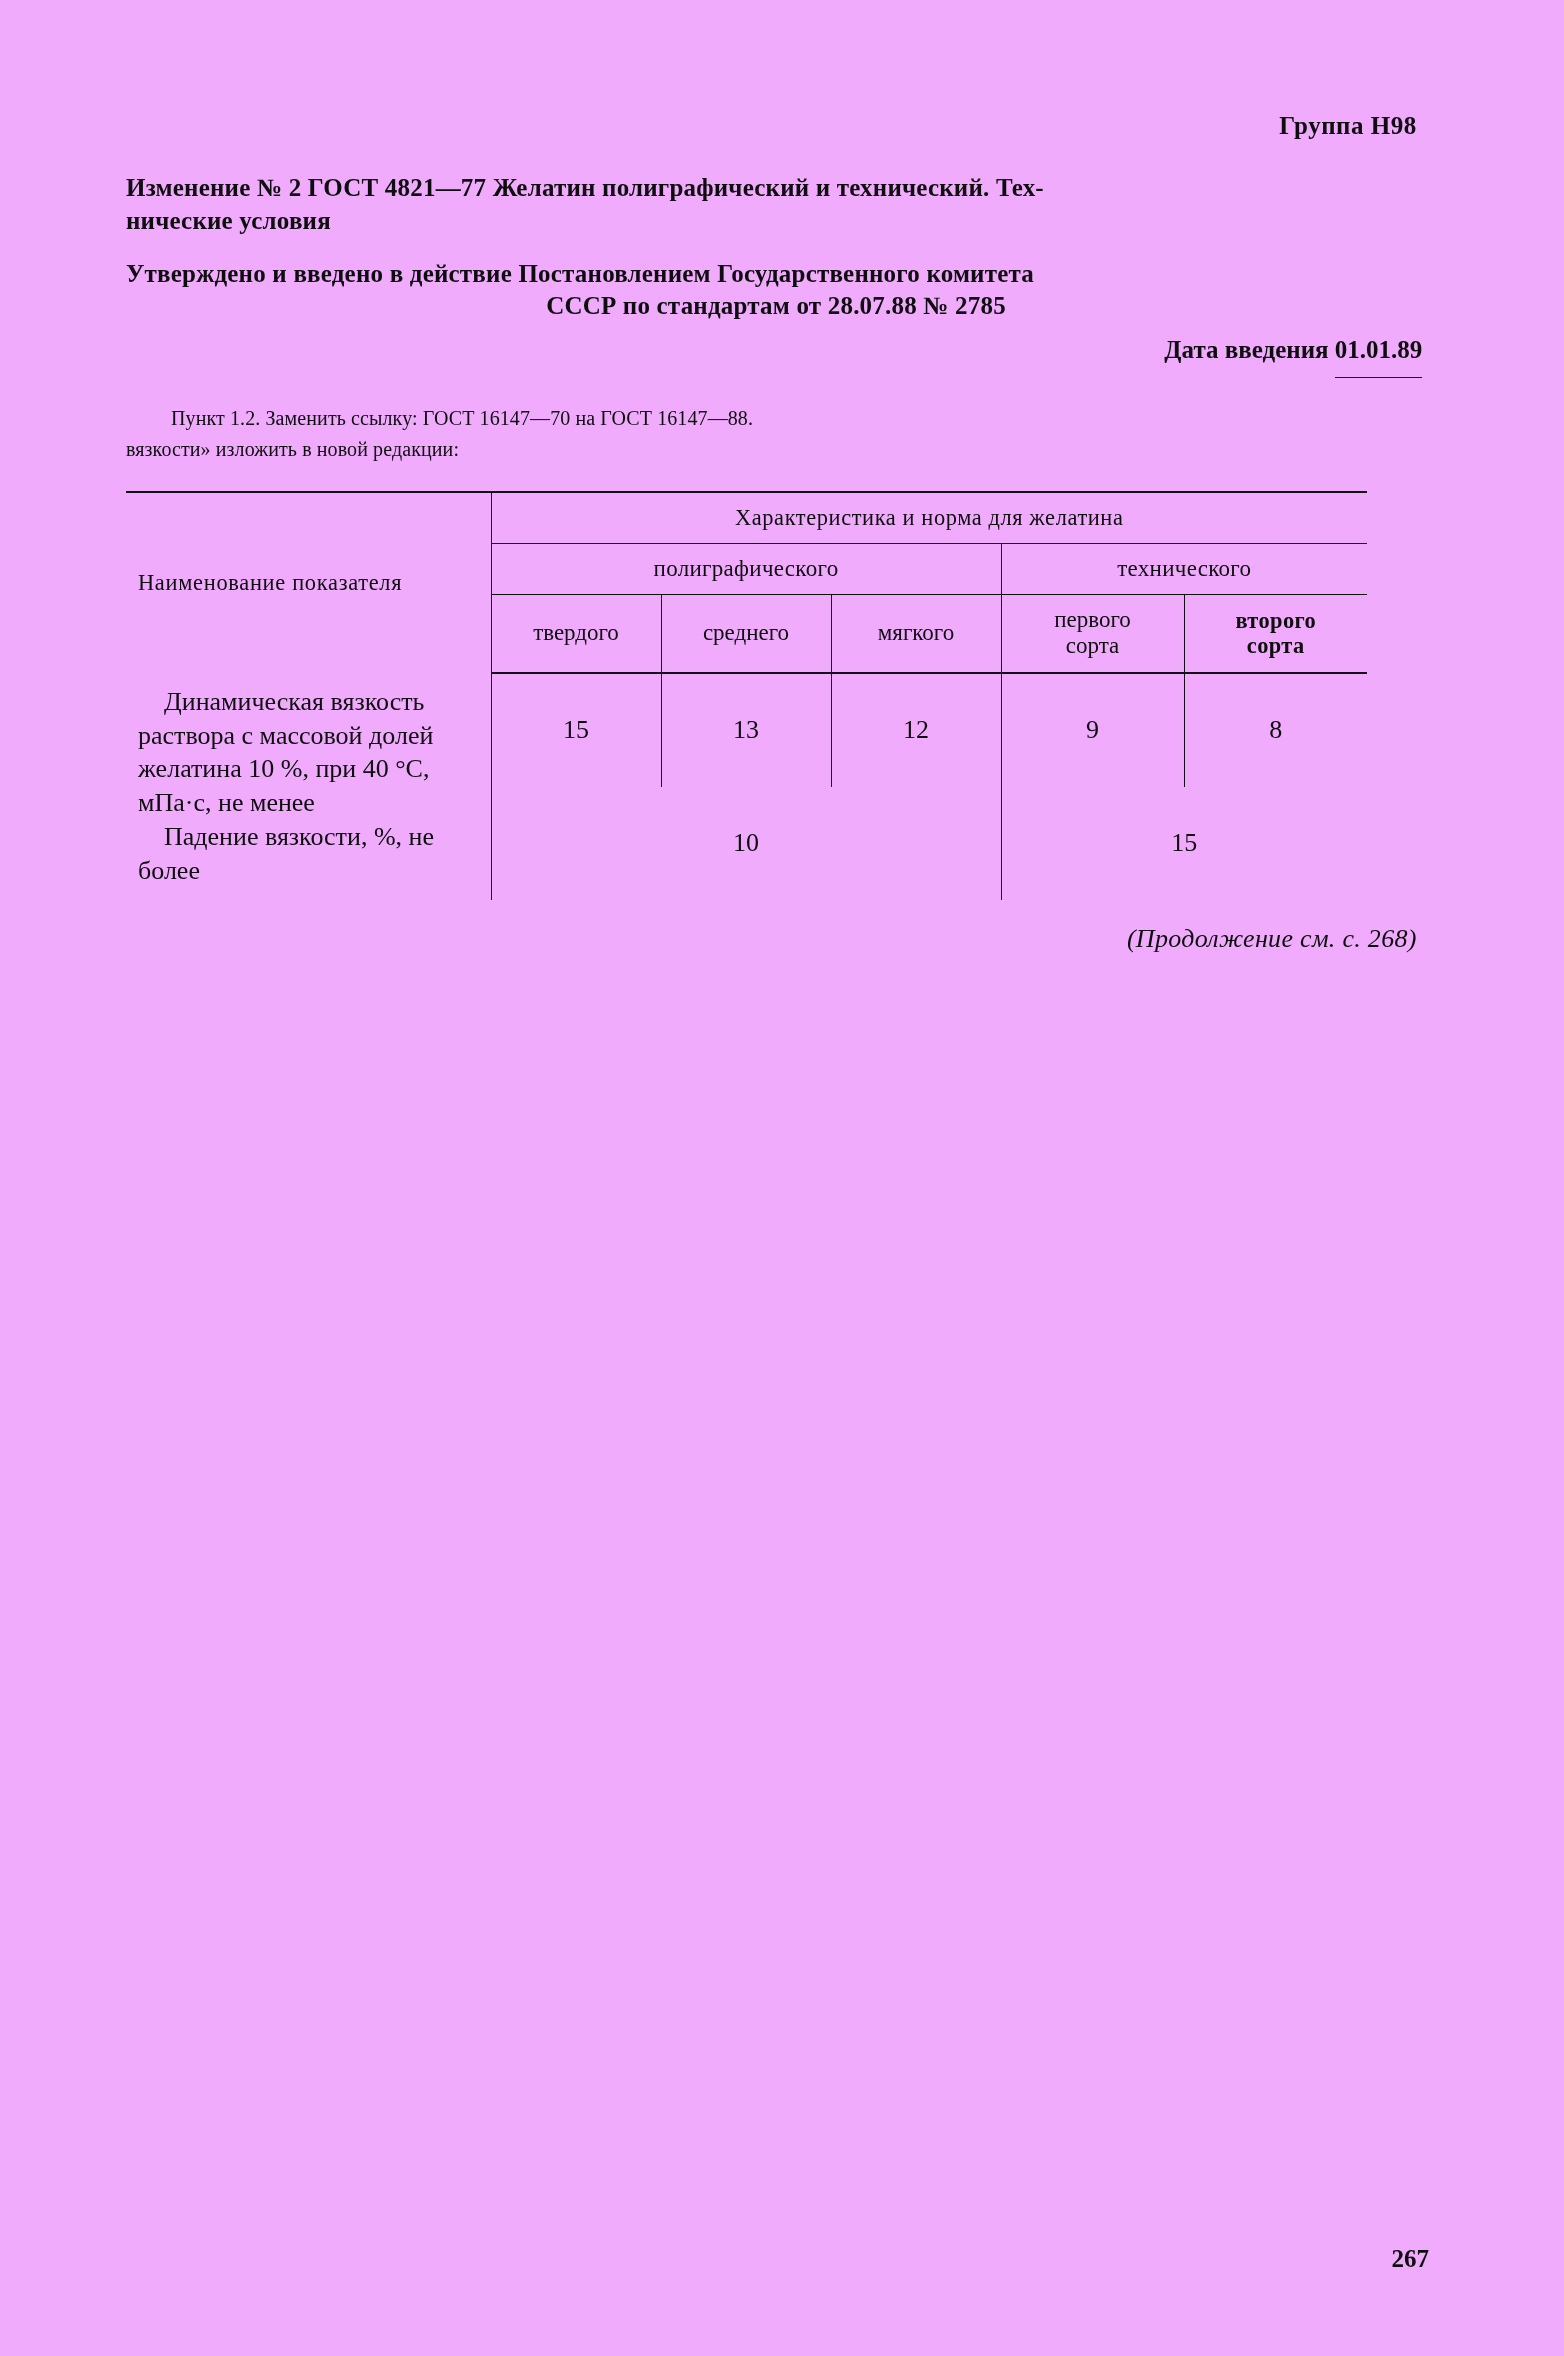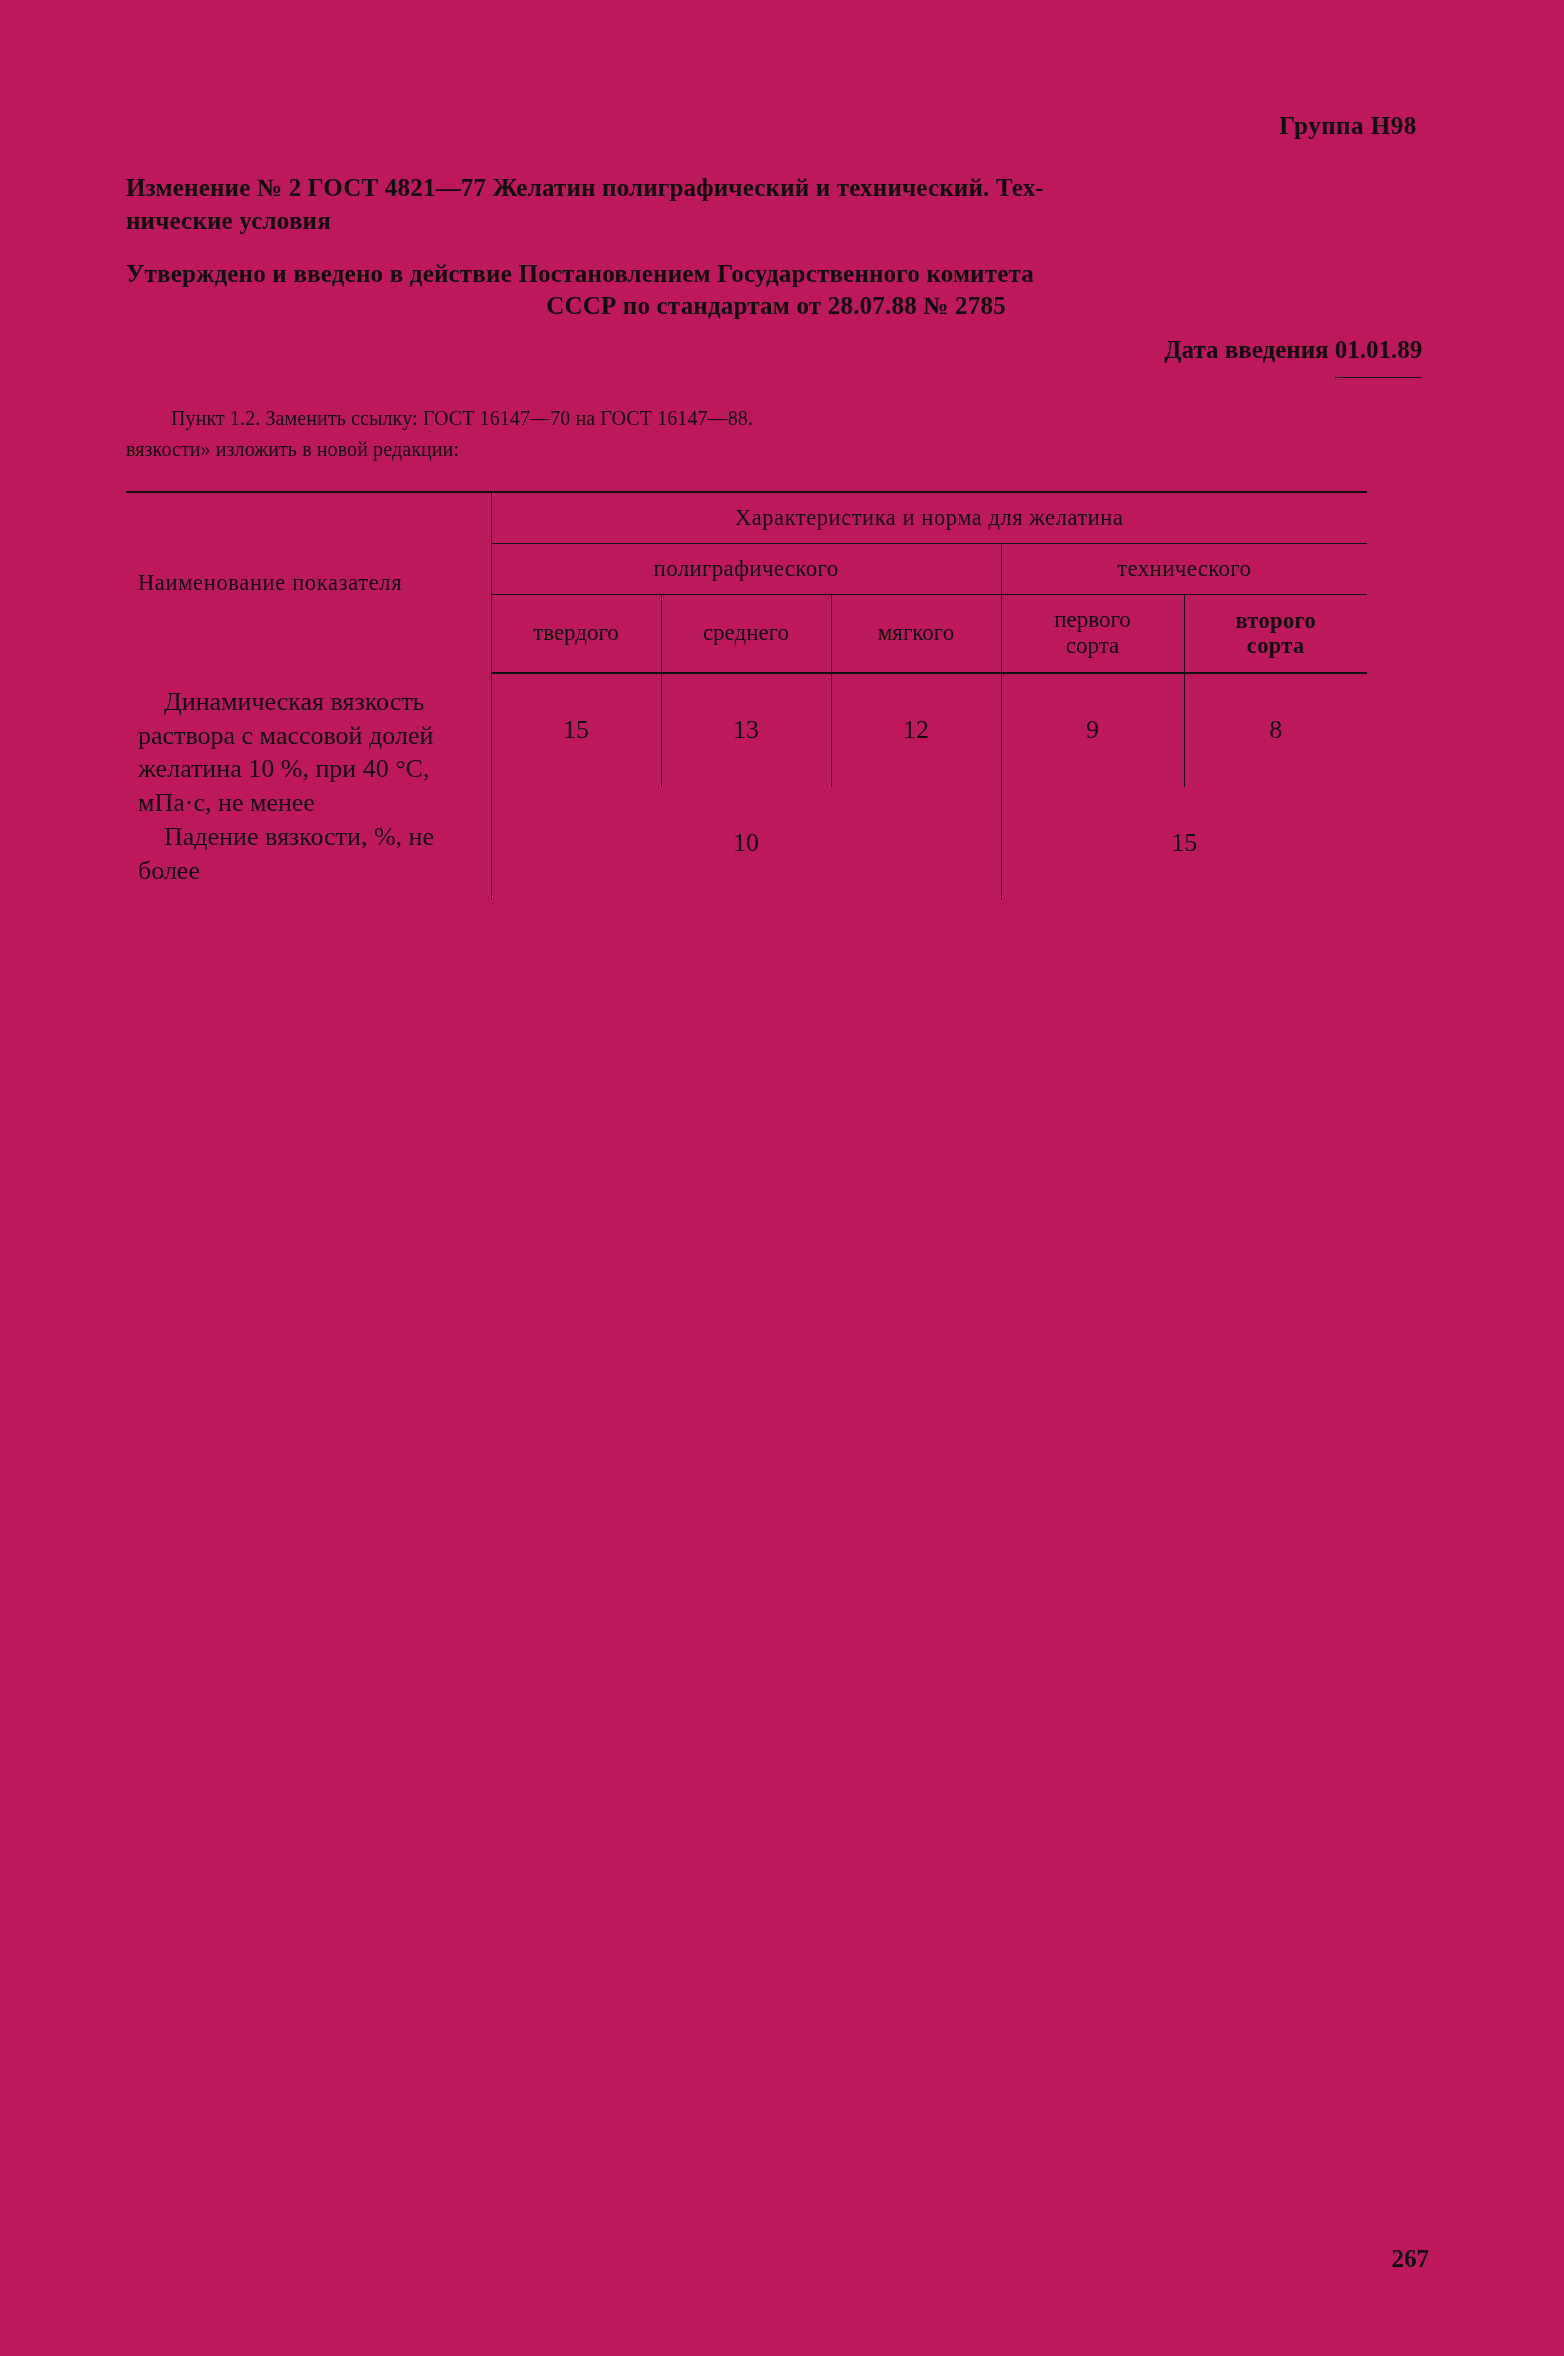--- a/index.html
+++ b/index.html
@@ -13,21 +13,21 @@
     position: relative;
     font-family: "Liberation Serif", serif;
     color: #0d0d0d;
     overflow: hidden;
   }
   .page {
     position: absolute;
     left: 0; top: 0;
     width: 1564px;
     height: 2357px;
-    background: #be185d;
+    background: #f0abfc;
   }
   .content {
     position: absolute;
     left: 126px;
     top: 112px;
     width: 1300px;
   }
 
   .group-line {
     text-align: right;
@@ -234,18 +234,19 @@
           <td class="tb-right val">9</td>
           <td class="val">8</td>
         </tr>
         <tr class="row2">
           <td class="tb-right merged2" colspan="3">10</td>
           <td class="merged2" colspan="2">15</td>
         </tr>
       </tbody>
     </table>
 
+    <div class="cont-note">(Продолжение см. с. 268)</div>
 
   </div>
 
   <div class="page-num">267</div>
 </div>
 
 
 </body></html>

